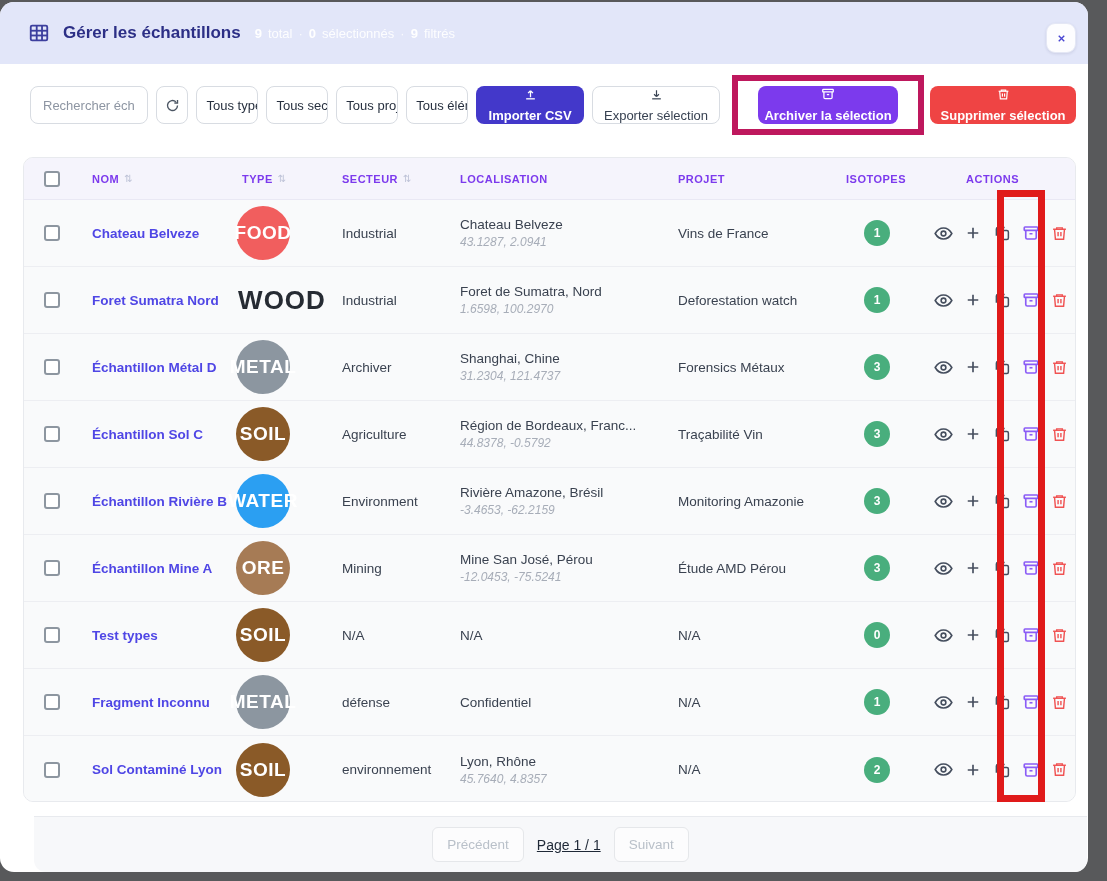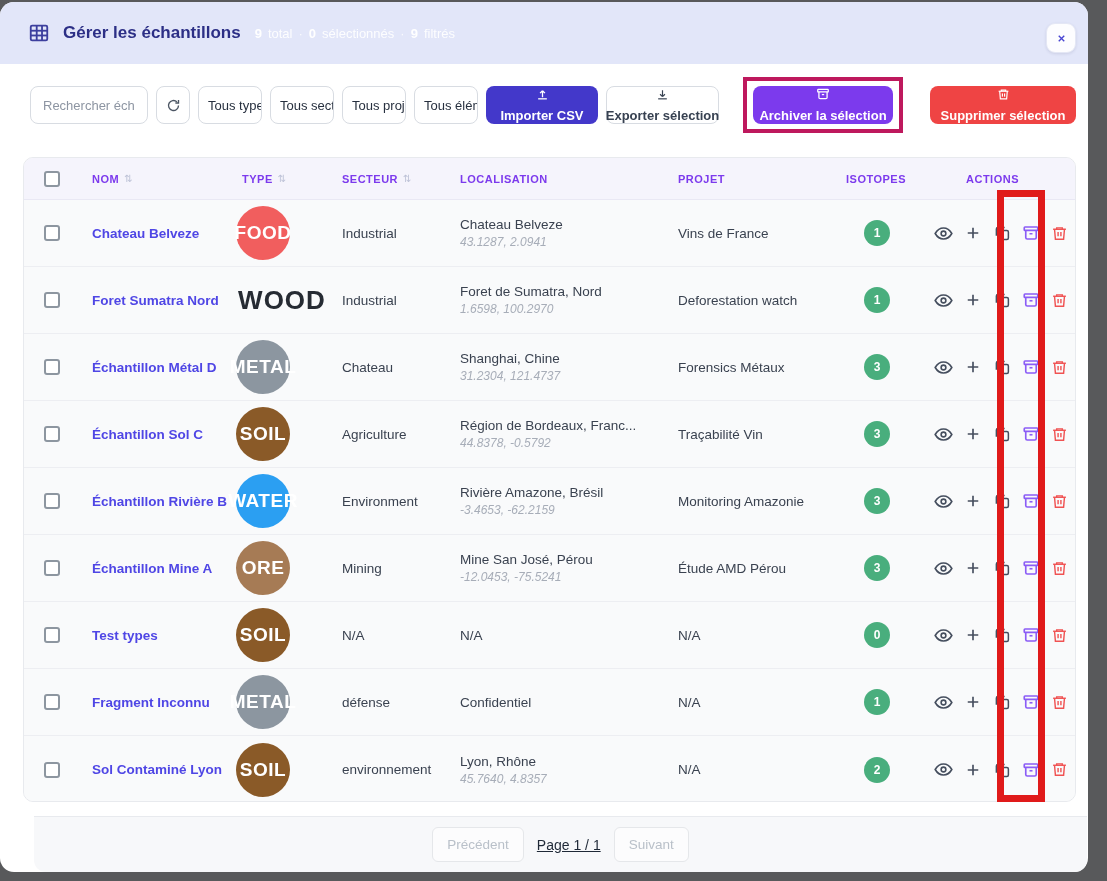--- a/index.html
+++ b/index.html
@@ -51,25 +51,25 @@
     background:#fff; font-size:13px; color:#27303f; padding:0 9px;
     white-space:nowrap; overflow:hidden; text-align:left; cursor:pointer;
   }
   .btn {
     height:38px; border:none; border-radius:8px; font-size:13px; font-weight:bold;
     display:flex; align-items:center; justify-content:center; gap:7px;
     cursor:pointer; white-space:nowrap; padding:0 12px; font-family:inherit;flex-direction:column;
   }
   .btn svg { flex:0 0 auto; }
   .btn-import { width:112px; background:#4338ca; color:#fff; }
-  .btn-export { width:113px; background:#fff; color:#374151; border:1px solid #d8dce2; font-weight:bold; }
+  .btn-export { width:128px; background:#fff; color:#374151; border:1px solid #d8dce2; font-weight:normal; }
   .btn-archive { width:140px; background:#7c3aed; color:#fff; }
   .btn-delete  { width:146px; background:#ef4444; color:#fff; margin-left:auto; }
   .annot-btn-wrap {
-    border:4px solid #be185d; padding:5px 6px; margin:-10px -2px -10px 16px;
+    border:6px solid #be185d; padding:5px 20px; margin:-10px -2px -10px 4px;
     display:flex; align-items:center;
   }
   
   .table-wrap {
     position:absolute; left:23px; top:155px; width:1053px; height:645px;
     border:1px solid #e8eaee; border-radius:10px; background:#f9fafb; overflow:hidden;
   }
   .grid-row {
     display:grid;
     grid-template-columns:56px 150px 100px 118px 218px 168px 90px 1fr;
@@ -356,21 +356,21 @@
   </div>
 
   <div class="grid-row row">
     <div class="cell c-check">
             <span class="checkbox"></span>
           </div>
     <div class="cell"><a class="name-link">Échantillon Métal D</a></div>
     <div class="cell" style="padding-left:0;">
             <span class="type-badge badge-metal">METAL</span>
           </div>
-    <div class="cell">Chateau</div>
+    <div class="cell">Archiver</div>
     <div class="cell c-loc">
       <span>Shanghai, Chine</span>
       <span class="coords">31.2304, 121.4737</span>
     </div>
     <div class="cell">Forensics Métaux</div>
     <div class="cell"><span class="iso-badge">3</span></div>
     <div class="cell c-actions">
       <button class="act-btn act-view">
         <svg width="19" height="19" viewBox="0 0 24 24" fill="none" stroke="currentColor" stroke-width="2">
                 <path d="M1.5 12S5.5 5 12 5s10.5 7 10.5 7-4 7-10.5 7S1.5 12 1.5 12z"></path>

